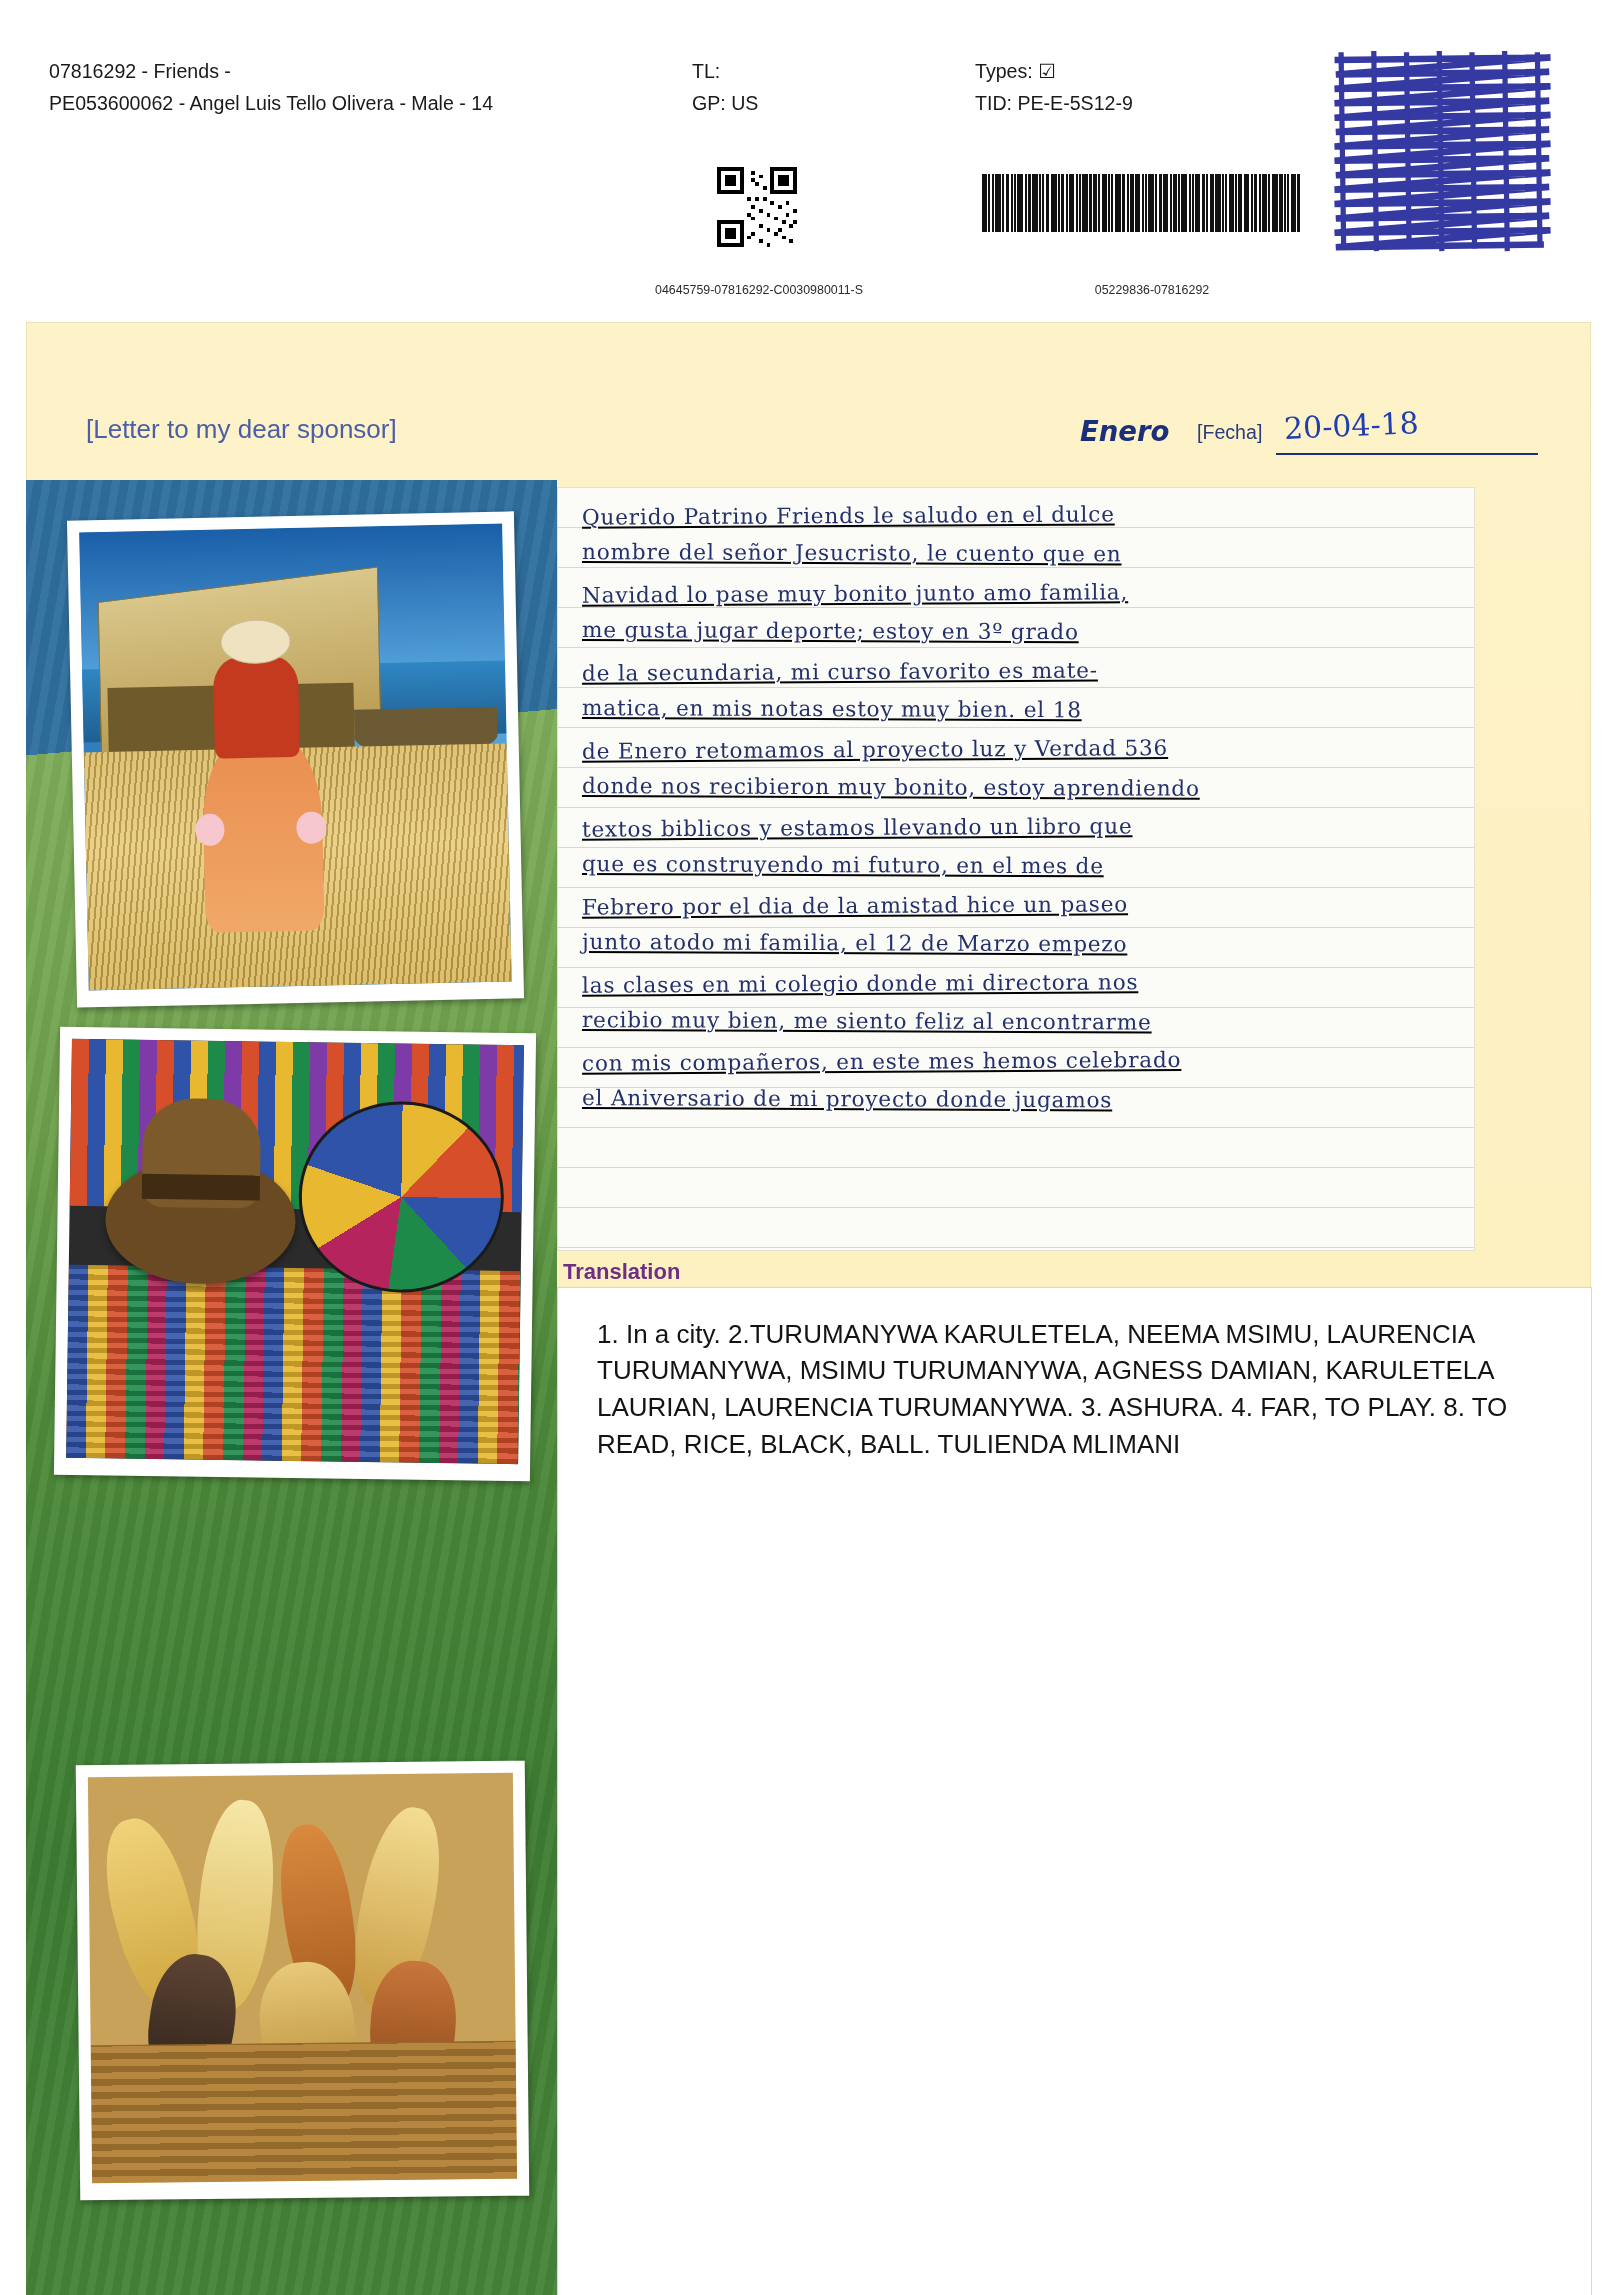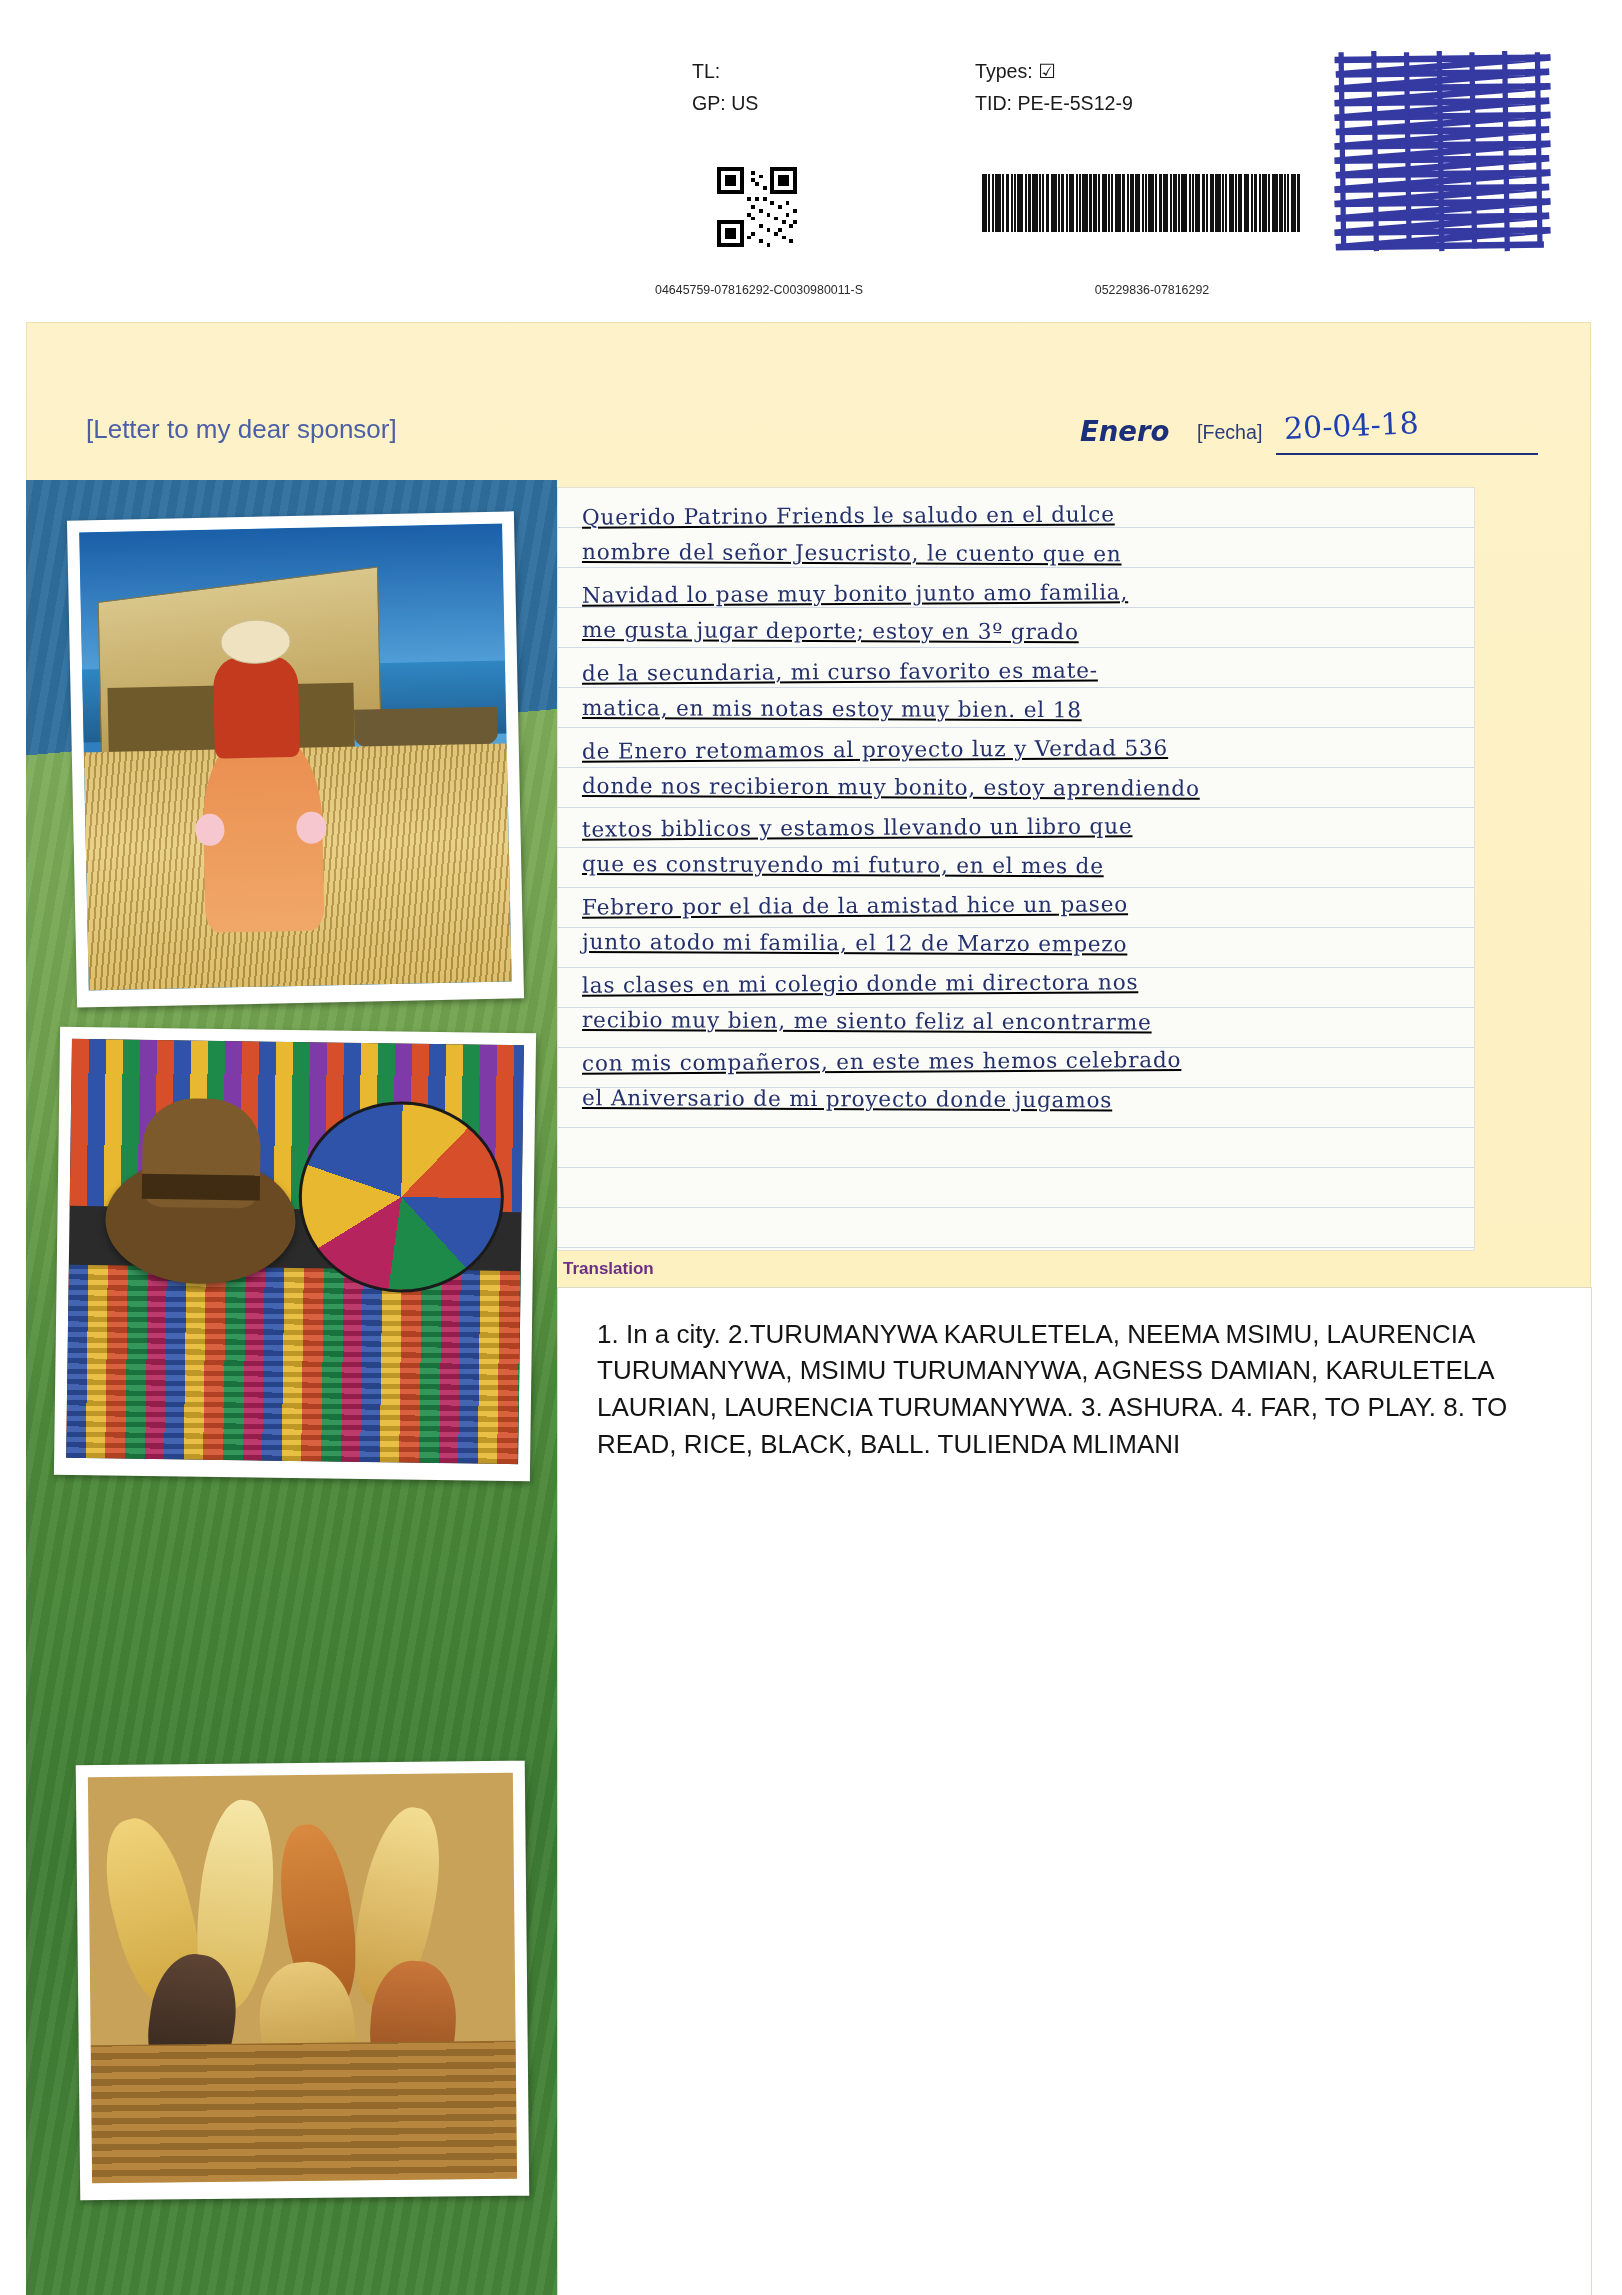--- a/index.html
+++ b/index.html
@@ -291,21 +291,21 @@
   }
   .hand-lines div:nth-child(odd) { transform: rotate(-0.35deg); }
   .hand-lines div:nth-child(even) { transform: rotate(0.25deg); }
 
   
   .translation-label {
     position: absolute;
     left: 537px;
     top: 937px;
     font-weight: bold;
-    font-size: 17px;
+    font-size: 22px;
     color: #6d2f86;
   }
   .translation-box {
     position: absolute;
     left: 531px;
     top: 965px;
     width: 1033px;
     height: 1135px;
     background: #ffffff;
     border: 0.7px solid #ddd9c8;
@@ -327,20 +327,24 @@
     top: 2146px;
     width: 366px;
     color: #111;
   }
 </style>
 </head>
 <body>
 
 <div class="header">
 
+  <div class="hdr-col-a">
+    <div class="hdr-line">07816292 - Friends -</div>
+    <div class="hdr-line">PE053600062 - Angel Luis Tello Olivera - Male - 14</div>
+  </div>
 
   <div class="hdr-col-b">
     <div class="hdr-line">TL:</div>
     <div class="hdr-line">GP: US</div>
   </div>
 
   <div class="hdr-col-c">
     <div class="hdr-line">Types: ☑</div>
     <div class="hdr-line">TID: PE-E-5S12-9</div>
   </div>

